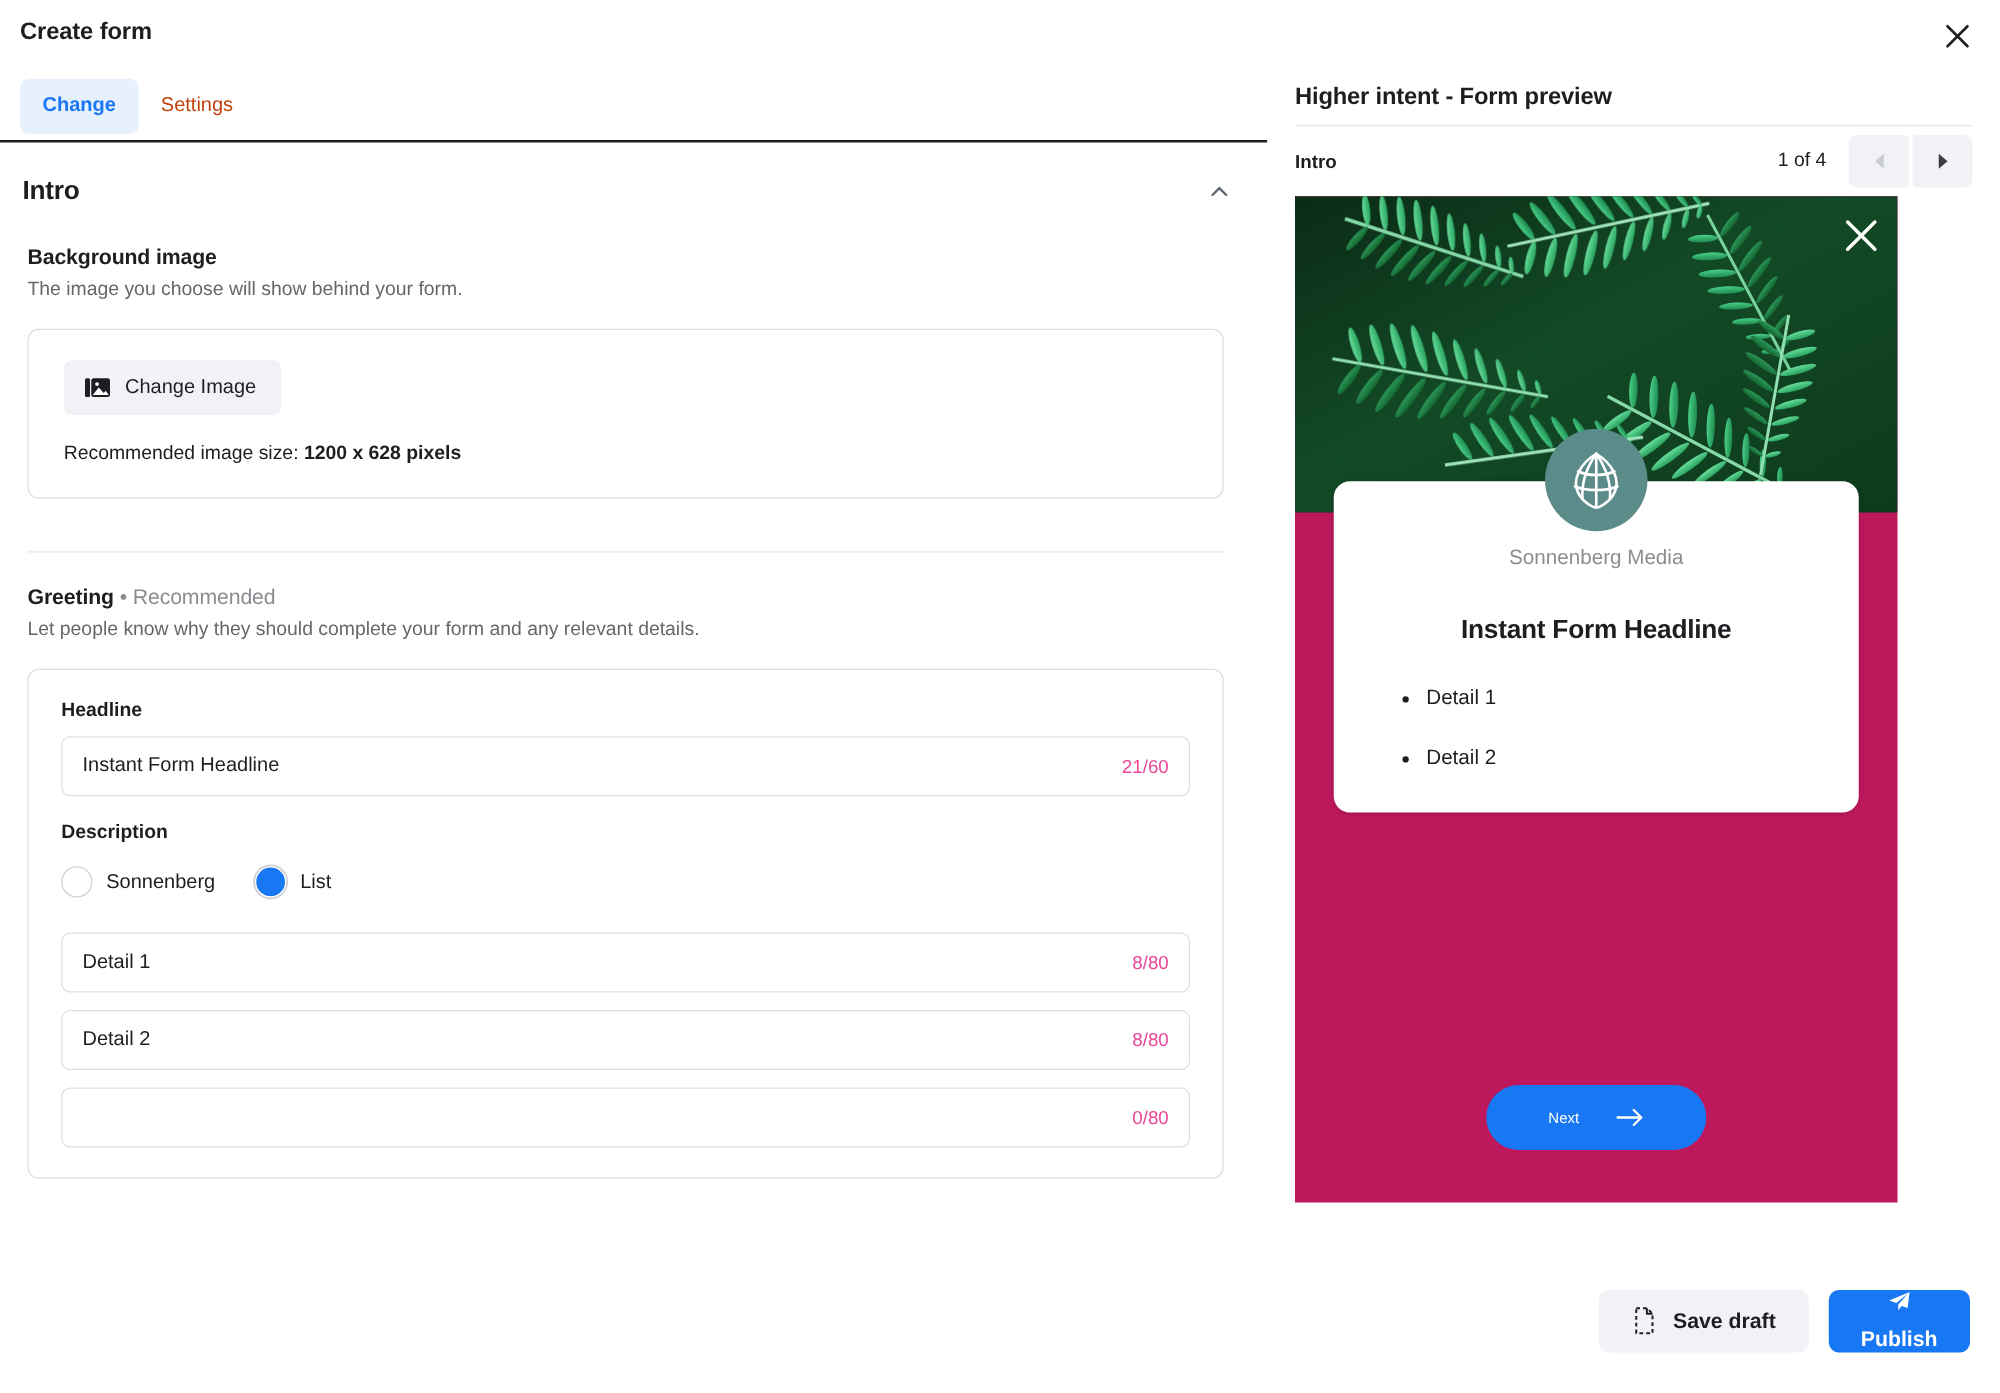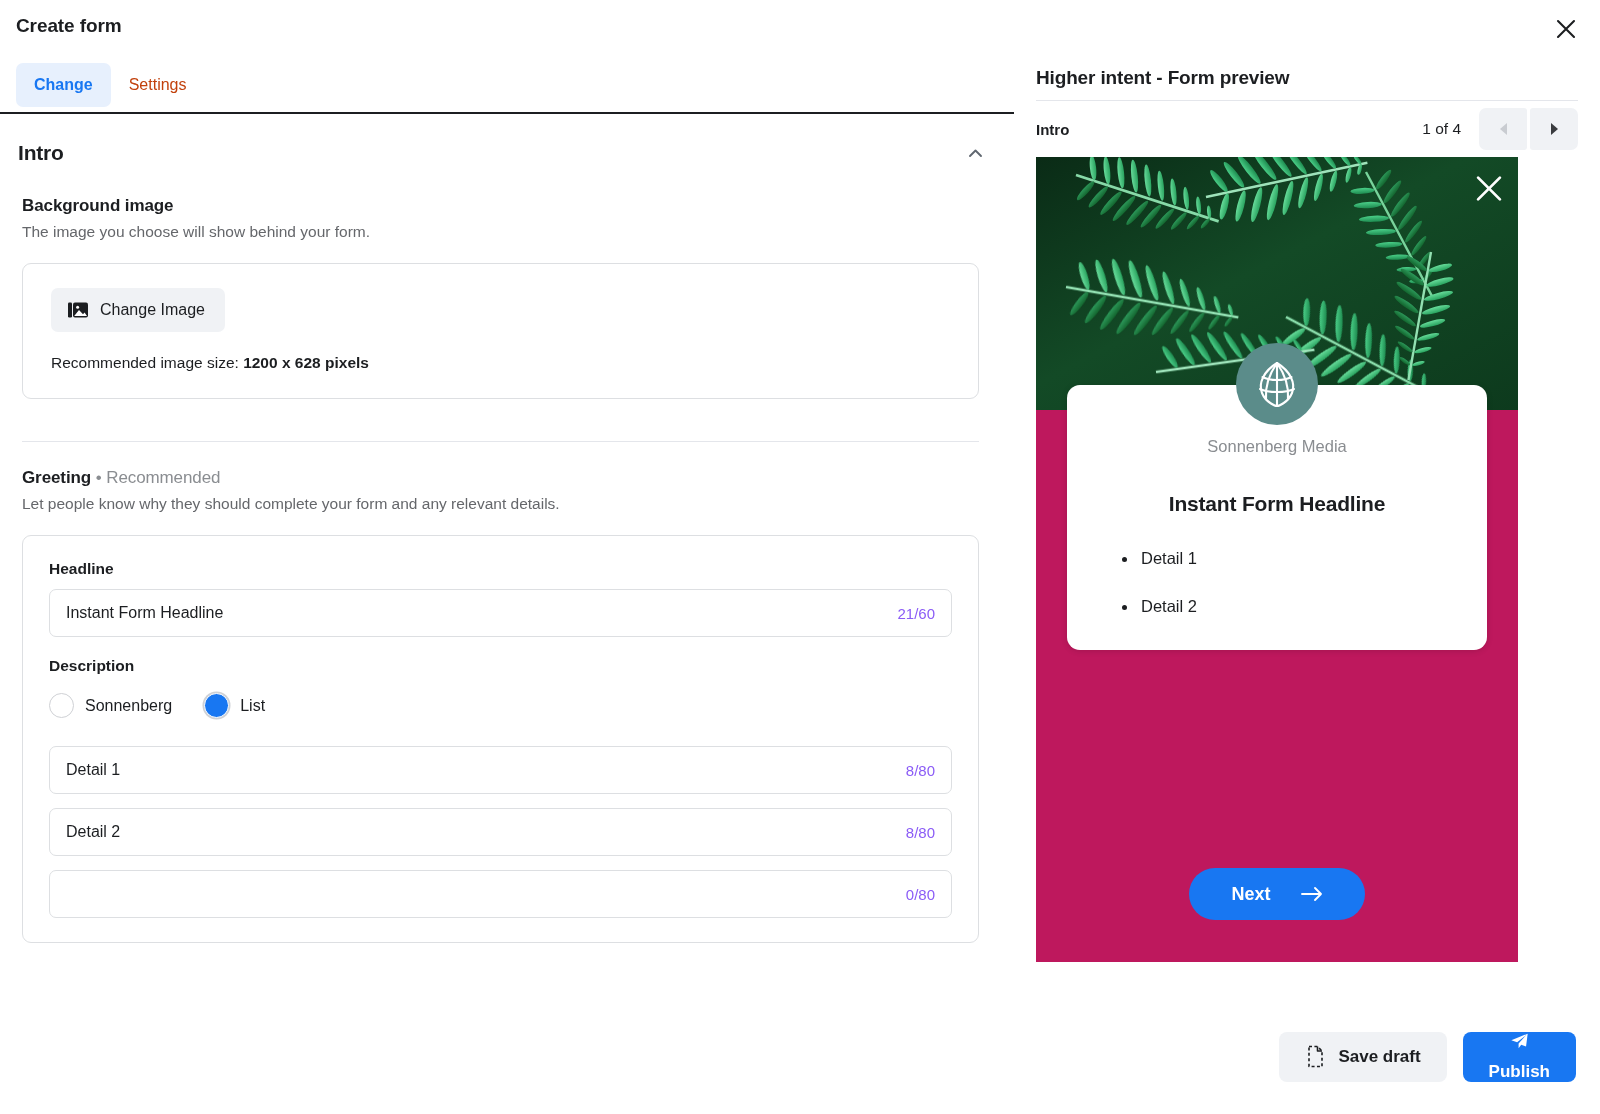--- a/index.html
+++ b/index.html
@@ -193,21 +193,21 @@
     border: none;
     outline: none;
     font-family: inherit;
     font-size: 16px;
     color: #1c1e21;
     background: transparent;
   }
   .input-row input::placeholder { color: #8a8d91; }
   .counter {
     font-size: 15px;
-    color: #8b5cf6;
+    color: #ec4899;
     padding-left: 12px;
     white-space: nowrap;
   }
 
   .radio-group {
     display: flex;
     align-items: center;
     gap: 10px;
     margin-top: 18px;
   }
@@ -380,22 +380,22 @@
     position: absolute;
     left: 50%;
     transform: translateX(-50%);
     bottom: 42px;
     height: 52px;
     min-width: 176px;
     padding: 0 28px;
     border-radius: 26px;
     background: #1877f2;
     color: #ffffff;
-    font-size: 18px;
-    font-weight: bold;
+    font-size: 12px;
+    font-weight: normal;
     display: flex;
     align-items: center;
     justify-content: center;
     gap: 30px;
     cursor: pointer;
     border: none;
     font-family: inherit;
   }
 
   

